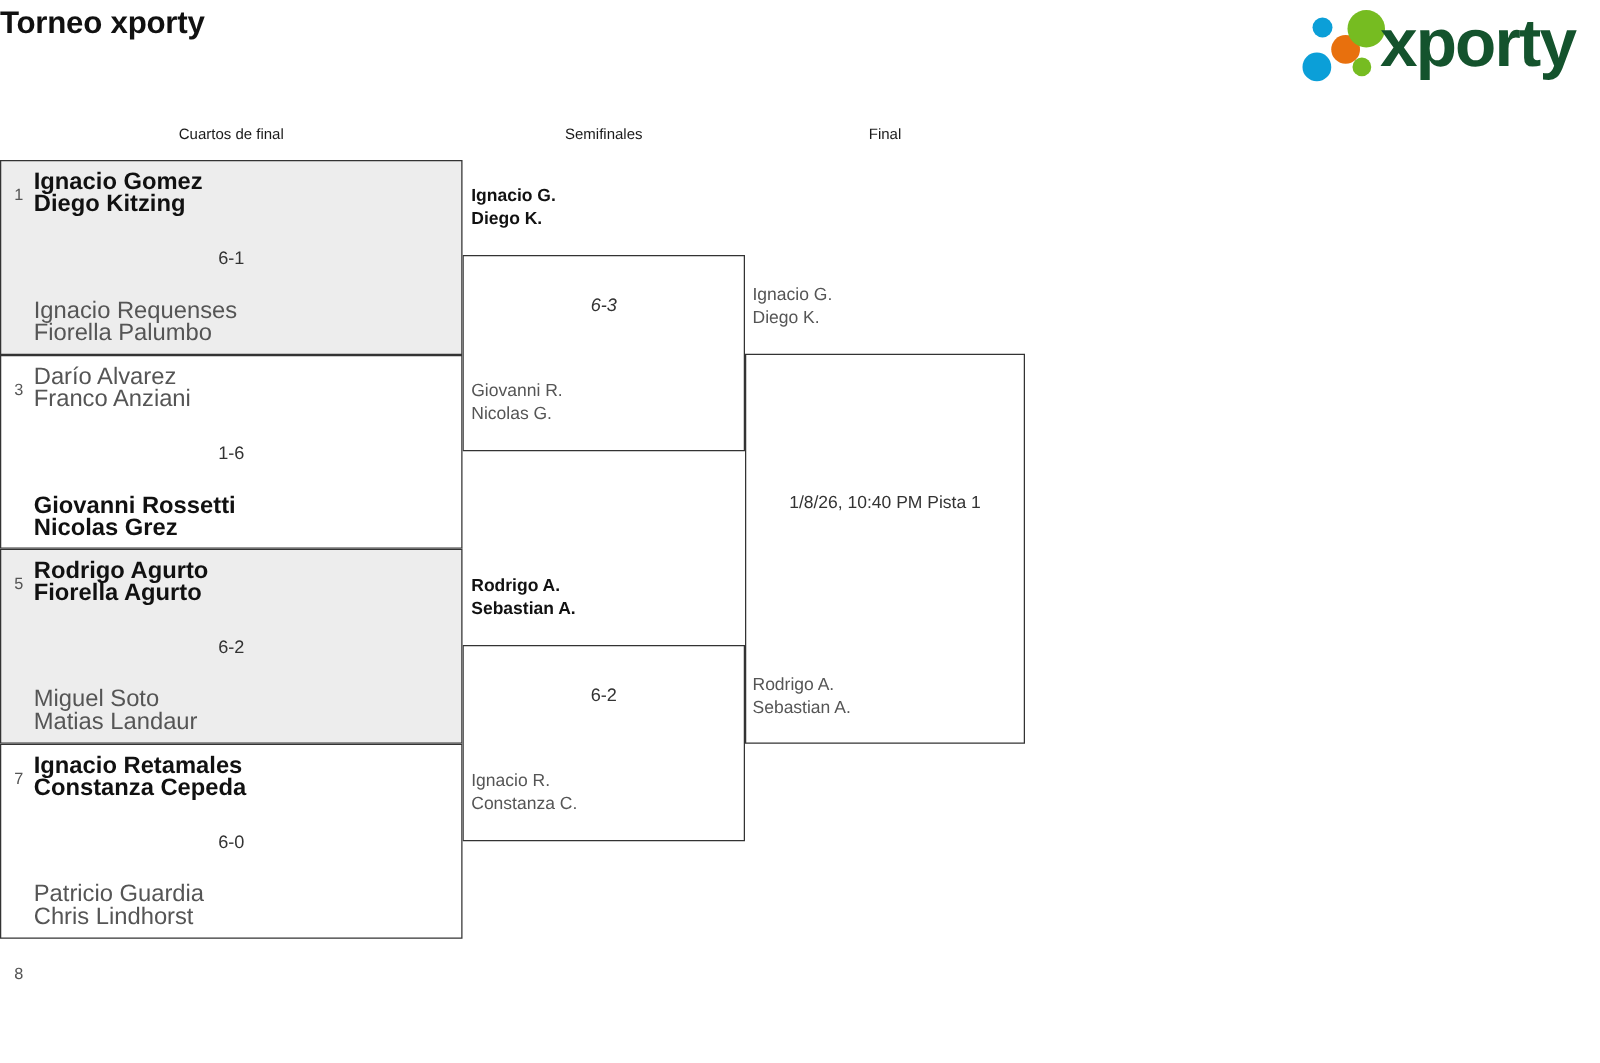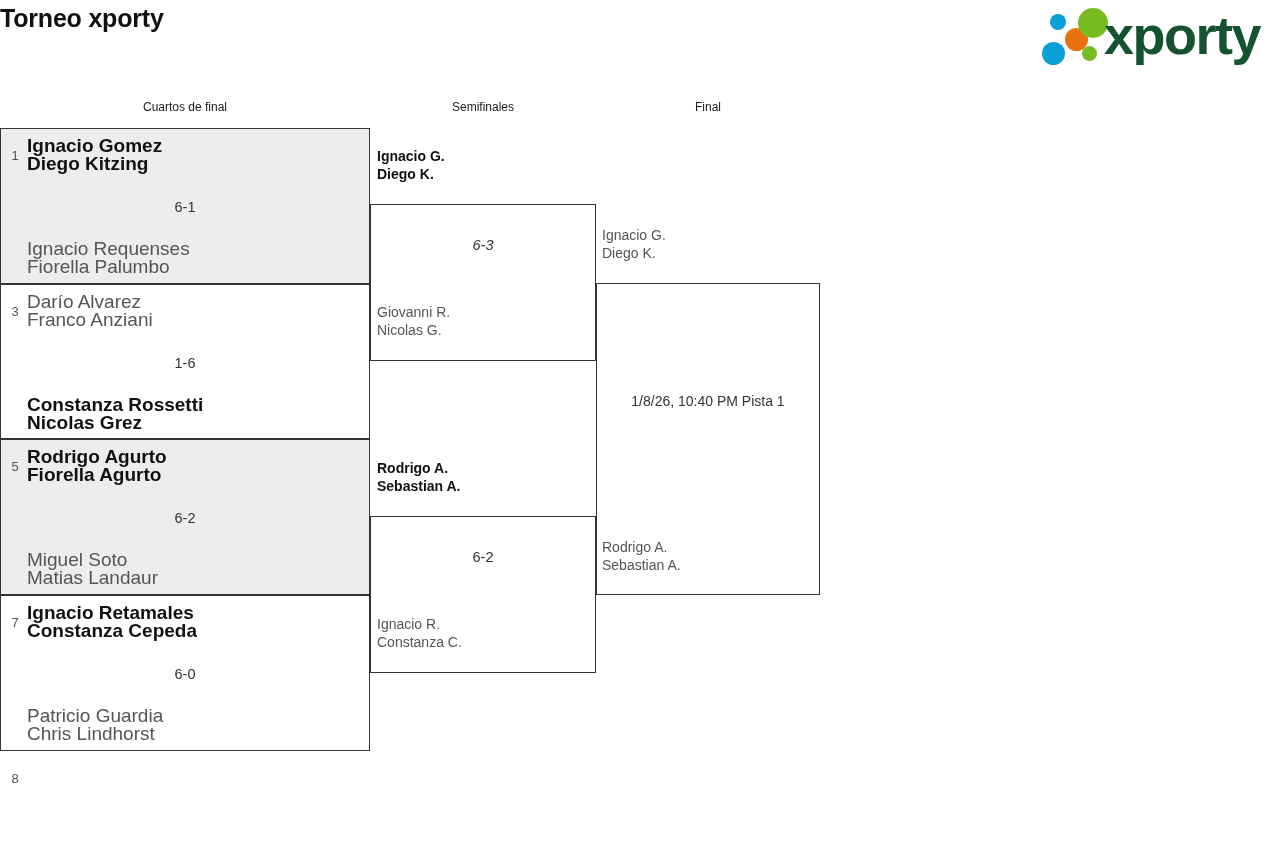--- a/index.html
+++ b/index.html
@@ -155,21 +155,21 @@
 
   <div class="box qf-box qf2 plain">
     <span class="seed seed-top">3</span>
     <div class="team qf-team-top loser">
       <span class="ln">Darío Alvarez</span>
       <span class="ln">Franco Anziani</span>
     </div>
     <div class="score qf-score">1-6</div>
     <span class="seed seed-bot">4</span>
     <div class="team qf-team-bot winner">
-      <span class="ln">Constanza Rossetti</span>
+      <span class="ln">Giovanni Rossetti</span>
       <span class="ln">Nicolas Grez</span>
     </div>
   </div>
 
   <div class="box qf-box qf3 shaded">
     <span class="seed seed-top">5</span>
     <div class="team qf-team-top winner">
       <span class="ln">Rodrigo Agurto</span>
       <span class="ln">Fiorella Agurto</span>
     </div>

